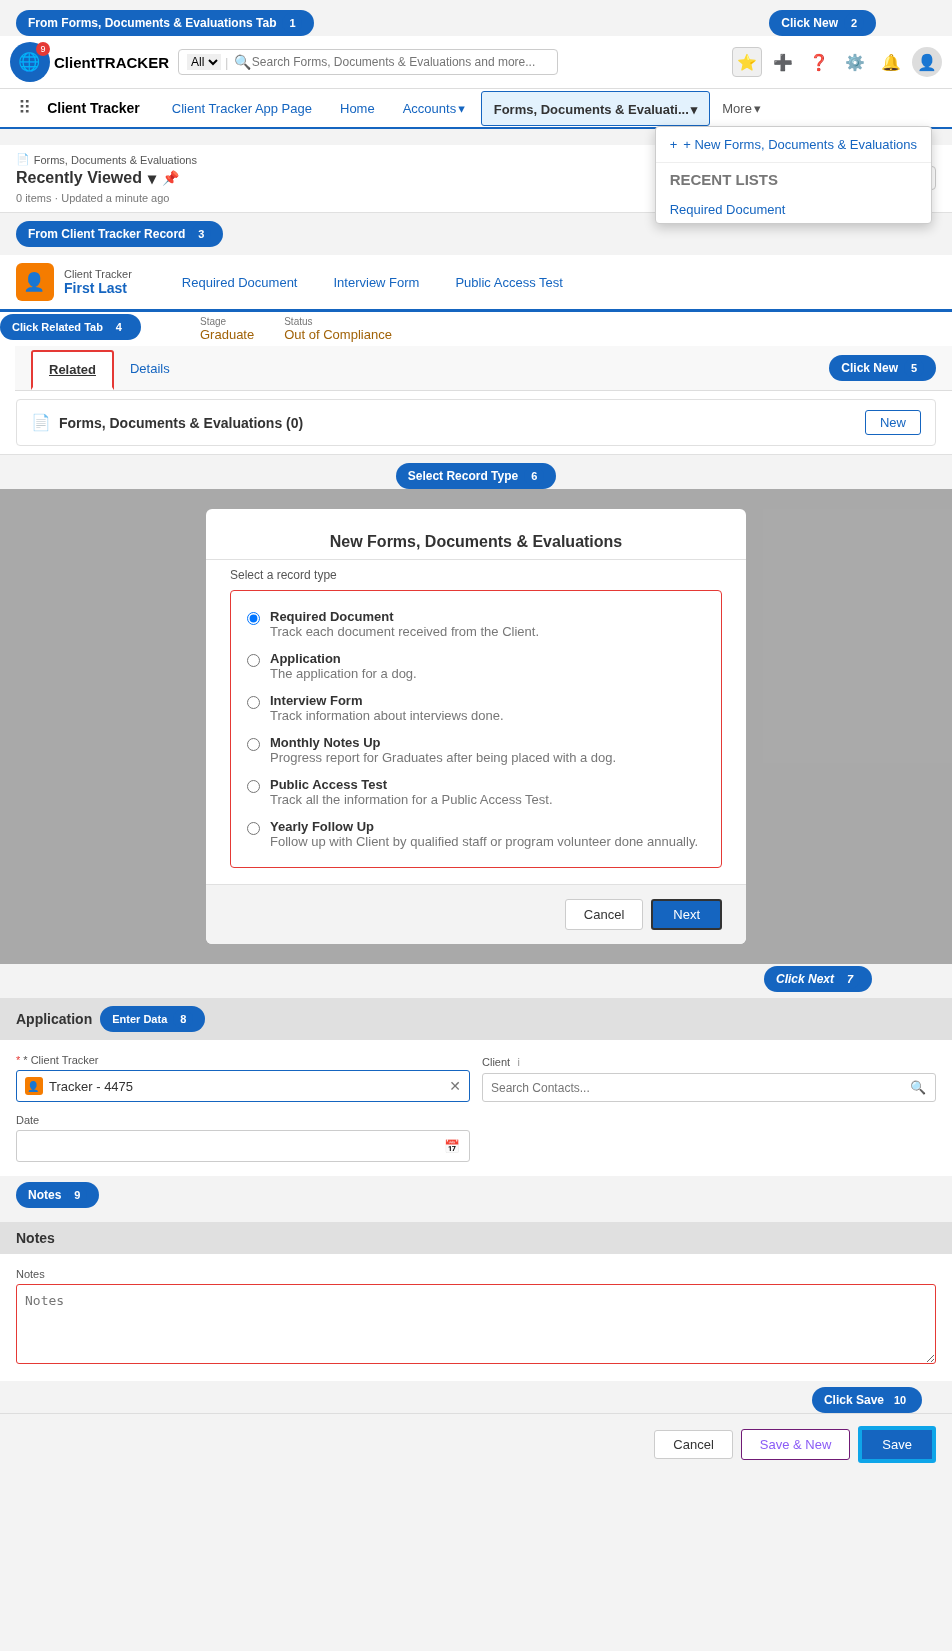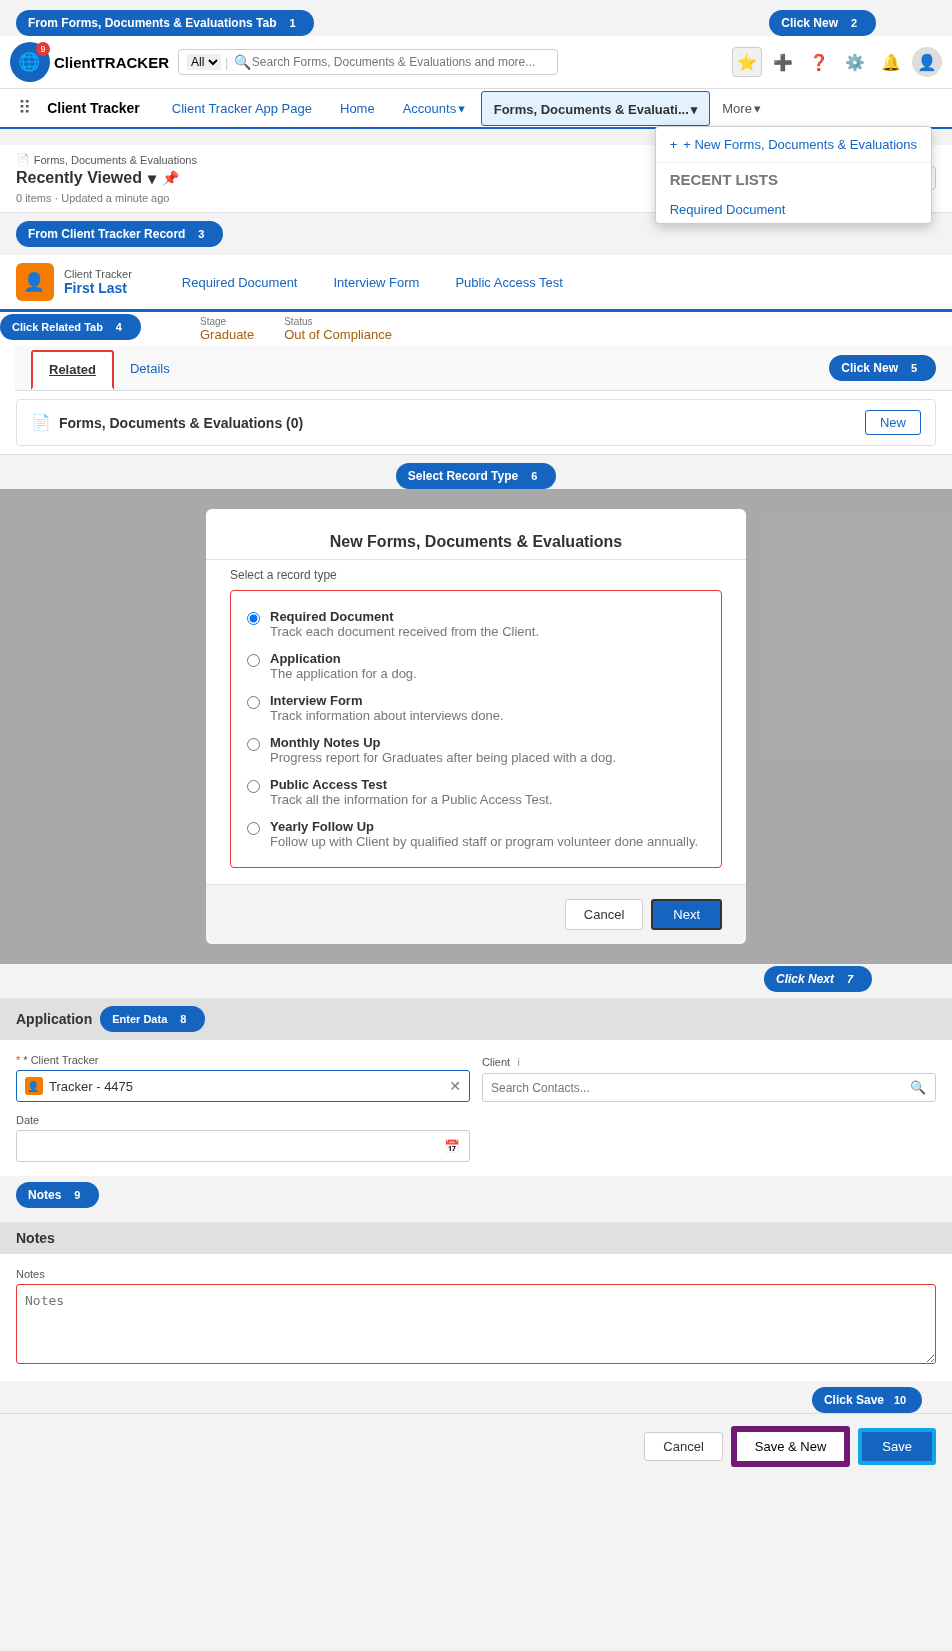--- a/index.html
+++ b/index.html
@@ -317,21 +317,21 @@
     }
 
     
     .save-bar {
       background: #f3f3f3;
       border-top: 1px solid #ddd;
       display: flex; justify-content: flex-end; align-items: center;
       padding: 12px 16px; gap: 8px;
     }
     .btn-save-new {
-      background: white; border: 6px solid #701a75; color: #000000;
+      background: white; border: 1px solid #701a75; color: #8b5cf6;
       padding: 7px 18px; border-radius: 3px; cursor: pointer; font-size: 13px;
     }
     .btn-save {
       background: #1565c0; color: white; border: 4px solid #0ea5e9;
       padding: 7px 20px; border-radius: 3px; cursor: pointer; font-size: 13px;
     }
 
     
     .badge {
       display: inline-flex; align-items: center; justify-content: center;

